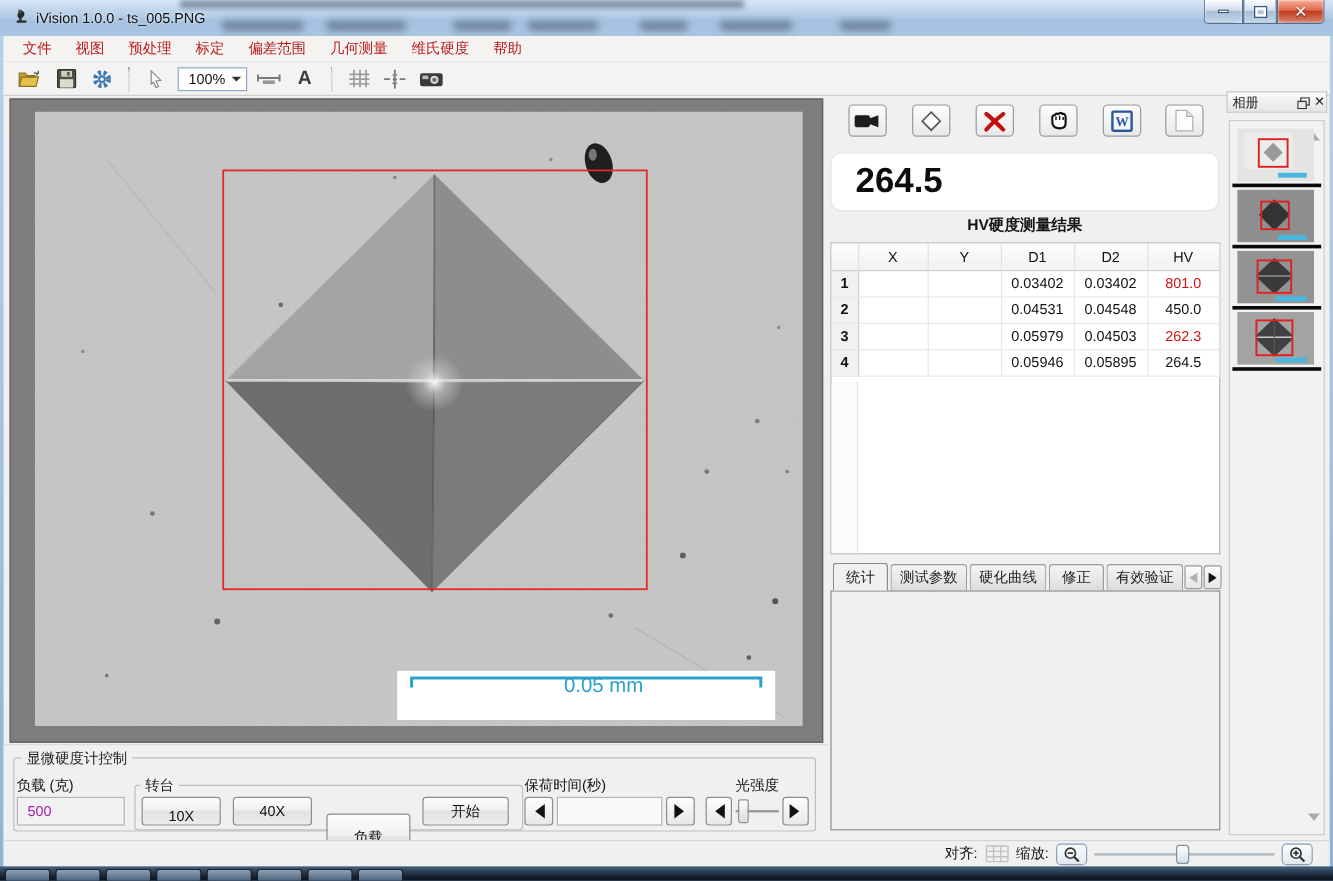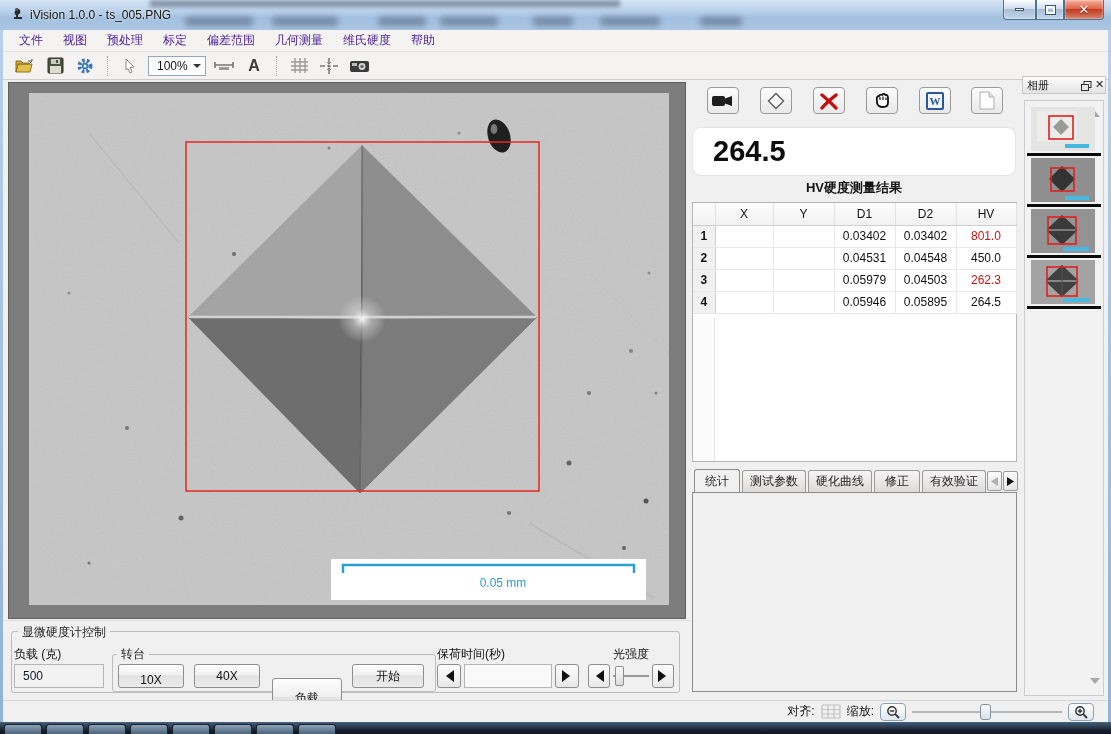--- a/index.html
+++ b/index.html
@@ -20,35 +20,35 @@
   .winbtn.min { left:1003px; width:33px; border-radius:0 0 0 4px; }
   .winbtn.max { left:1036px; width:28px; border-radius:0; }
   .winbtn.close { left:1064px; width:40px; border-radius:0 0 4px 0;
     background:linear-gradient(#f5b09b,#e0654a 45%,#c03c22 50%,#d8826b); }
   .glyph-dash { width:9px; height:3px; background:#fff; border:1px solid #3a5474; }
   .glyph-box { width:9px; height:8px; background:transparent; border:2px solid #fff; outline:1px solid #3a5474; }
   .glyph-x { color:#fff; font-weight:bold; font-size:13px; text-shadow:0 1px 1px #6b1508; }
   
   .client { left:3px; top:30px; width:1105px; height:692px; background:#f0f0f0; }
   .menubar { left:3px; top:30px; width:1105px; height:22px; background:#f4f3f1; border-bottom:1px solid #e2e1df; display:flex; align-items:center; padding-left:6px; }
-  .menuitem { padding:3px 10px; color:#4c1d95; }
+  .menuitem { padding:3px 10px; color:#b91c1c; }
   .toolbar { left:3px; top:52px; width:1105px; height:28px; background:#f4f3f1; border-bottom:1px solid #cfcecc; display:flex; align-items:center; padding-left:10px; gap:6px; }
   .tbtn { width:24px; height:22px; display:flex; align-items:center; justify-content:center; }
   .tsep { width:1px; height:20px; border-left:1px dotted #ababab; margin:0 4px; }
   .combo { width:58px; height:20px; background:#fff; border:1px solid #8fa8c8; display:flex; align-items:center; font-size:12px; padding-left:8px; position:relative; }
   .combo .arr { position:absolute; right:4px; top:7px; width:0; height:0; border:4px solid transparent; border-top-color:#333; }
   
   .canvas { left:8px; top:82px; width:678px; height:537px; background:#7d7d7d; border:1px solid #5f5f5f; }
   .scalebar { position:absolute; left:322px; top:476px; width:315px; height:41px; background:#fff; }
-  .scalebar .lbl { position:absolute; left:0; right:0; top:17px; text-align:center; color:#2aa0cd; font-size:12px;padding-left:29px; }
+  .scalebar .lbl { position:absolute; left:0; right:0; top:3px; text-align:center; color:#2aa0cd; font-size:17px;padding-left:29px; }
   
   .ctrlpanel { left:3px; top:620px; width:687px; height:80px; background:#f0f0f0; border-top:1px solid #dcdcdc; }
   .groupbox { position:absolute; border:1px solid #bdbdbd; border-radius:3px; }
   .gblegend { position:absolute; background:#f0f0f0; padding:0 4px; font-size:12px; color:#222; white-space:nowrap; }
-  .ctl-input { position:absolute; background:#f2f2f2; border:1px solid #b5b5b5; color:#0f172a; font-size:12px; padding-left:8px; display:flex; align-items:center; }
+  .ctl-input { position:absolute; background:#f2f2f2; border:1px solid #b5b5b5; color:#a21caf; font-size:12px; padding-left:8px; display:flex; align-items:center; }
   .pushbtn { position:absolute; border:1px solid #8e8e8e; border-radius:3px; background:linear-gradient(#fdfdfd,#f0f0f0 45%,#e2e2e2 50%,#ececec); display:flex; align-items:center; justify-content:center; font-size:12px; color:#111; }
   .arrbtn { position:absolute; border:1px solid #8e8e8e; border-radius:3px; background:linear-gradient(#fdfdfd,#e8e8e8); display:flex; align-items:center; justify-content:center; }
   .tri-l { width:0; height:0; border:6px solid transparent; border-right:8px solid #111; margin-left:-4px; }
   .tri-r { width:0; height:0; border:6px solid transparent; border-left:8px solid #111; margin-right:-4px; }
   
   .statusbar { left:3px; top:700px; width:1105px; height:22px; background:#f0f0f0; border-top:1px solid #d6d6d6; display:flex; align-items:center; }
   .statustext { margin-left:8px; font-size:12px; color:#111; }
   .taskbar { left:0; top:722px; width:1111px; height:12px; background:linear-gradient(#45617c,#17202e 70%,#0d1420); }
   .taskbtn { position:absolute; top:2px; height:10px; width:38px; border:1px solid #16202e; border-bottom:none; border-radius:3px 3px 0 0; background:linear-gradient(#8ea2b6,#4c637c); }
   

